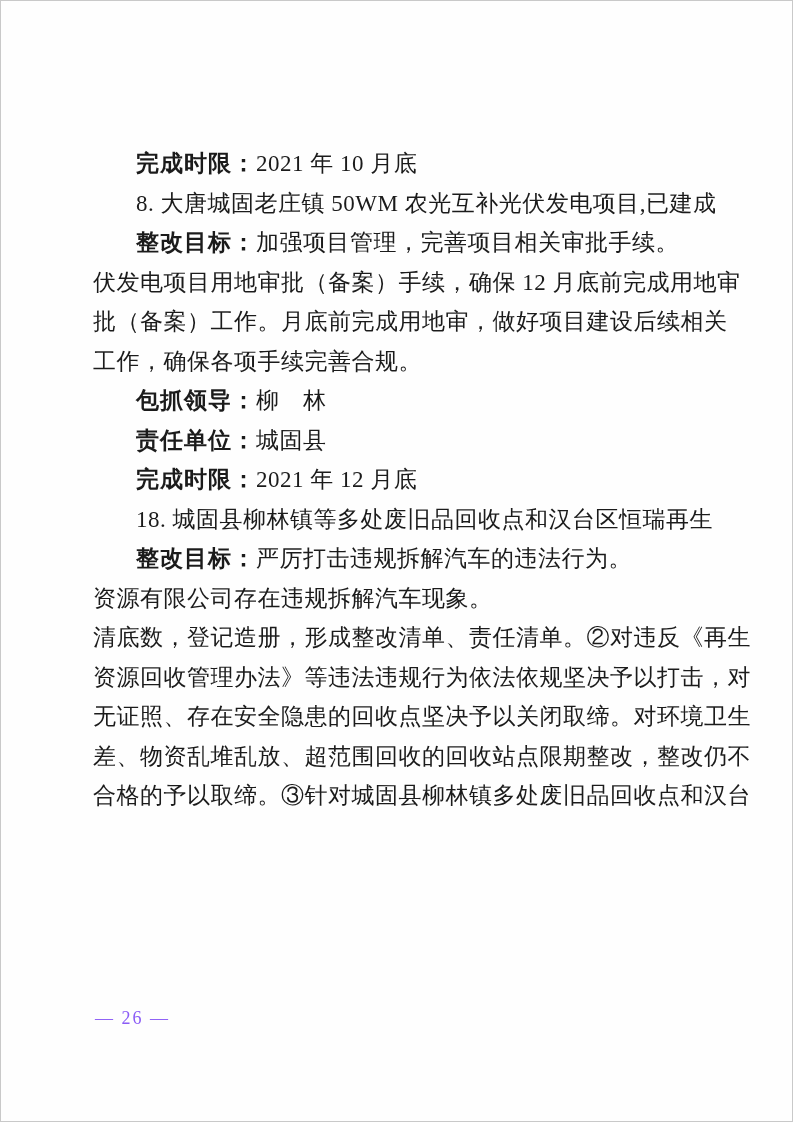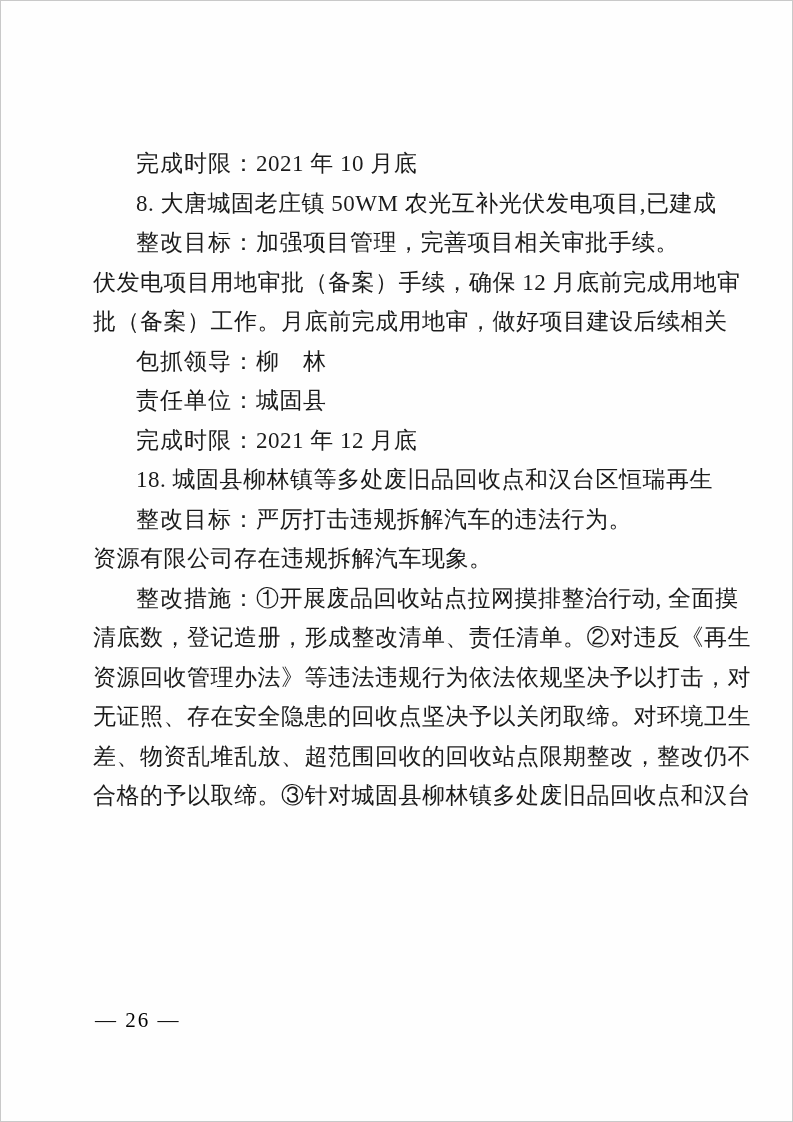--- a/index.html
+++ b/index.html
@@ -22,64 +22,64 @@
   }
   .line {
     font-size: 23px;
     line-height: 39.5px;
     white-space: nowrap;
     letter-spacing: 0.5px;
   }
   .indent { text-indent: 43px; }
   .lbl {
     font-family: "Liberation Sans", sans-serif;
-    font-weight: 400;
+    font-weight: 700;
     letter-spacing: 1px;
   }
   .footer {
     position: absolute;
     left: 94px;
     top: 1007px;
-    font-size: 21px;
+    font-size: 18px;
     letter-spacing: 2px;
-    color: #000000;
+    color: #8b5cf6;
   }
 </style>
 </head>
 <body>
 
 <div class="page">
   <div class="content">
 
     <div class="line indent"><span class="lbl">完成时限：</span><span>2021 年 10 月底</span></div>
 
     <div class="line indent"><span>8. 大唐城固老庄镇 50WM 农光互补光伏发电项目,已建成</span></div>
 
 
     <div class="line indent"><span class="lbl">整改目标：</span><span>加强项目管理，完善项目相关审批手续。</span></div>
 
 
     <div class="line"><span>伏发电项目用地审批（备案）手续，确保 12 月底前完成用地审</span></div>
 
     <div class="line"><span>批（备案）工作。月底前完成用地审，做好项目建设后续相关</span></div>
 
+    <div class="line"><span>工作，确保各项手续完善合规。</span></div>
 
     <div class="line indent"><span class="lbl">包抓领导：</span><span>柳　林</span></div>
 
     <div class="line indent"><span class="lbl">责任单位：</span><span>城固县</span></div>
 
     <div class="line indent"><span class="lbl">完成时限：</span><span>2021 年 12 月底</span></div>
 
     <div class="line indent"><span>18. 城固县柳林镇等多处废旧品回收点和汉台区恒瑞再生</span></div>
 
     <div class="line indent"><span class="lbl">整改目标：</span><span>严厉打击违规拆解汽车的违法行为。</span></div>
 
     <div class="line"><span>资源有限公司存在违规拆解汽车现象。</span></div>
 
-    <div class="line indent"><span class="lbl">整改措施：</span><span>①开展废品回收站点拉网摸排整治行动, 全面摸</span></div>
 
     <div class="line"><span>清底数，登记造册，形成整改清单、责任清单。②对违反《再生</span></div>
 
     <div class="line"><span>资源回收管理办法》等违法违规行为依法依规坚决予以打击，对</span></div>
 
     <div class="line"><span>无证照、存在安全隐患的回收点坚决予以关闭取缔。对环境卫生</span></div>
 
     <div class="line"><span>差、物资乱堆乱放、超范围回收的回收站点限期整改，整改仍不</span></div>
 
     <div class="line"><span>合格的予以取缔。③针对城固县柳林镇多处废旧品回收点和汉台</span></div>

